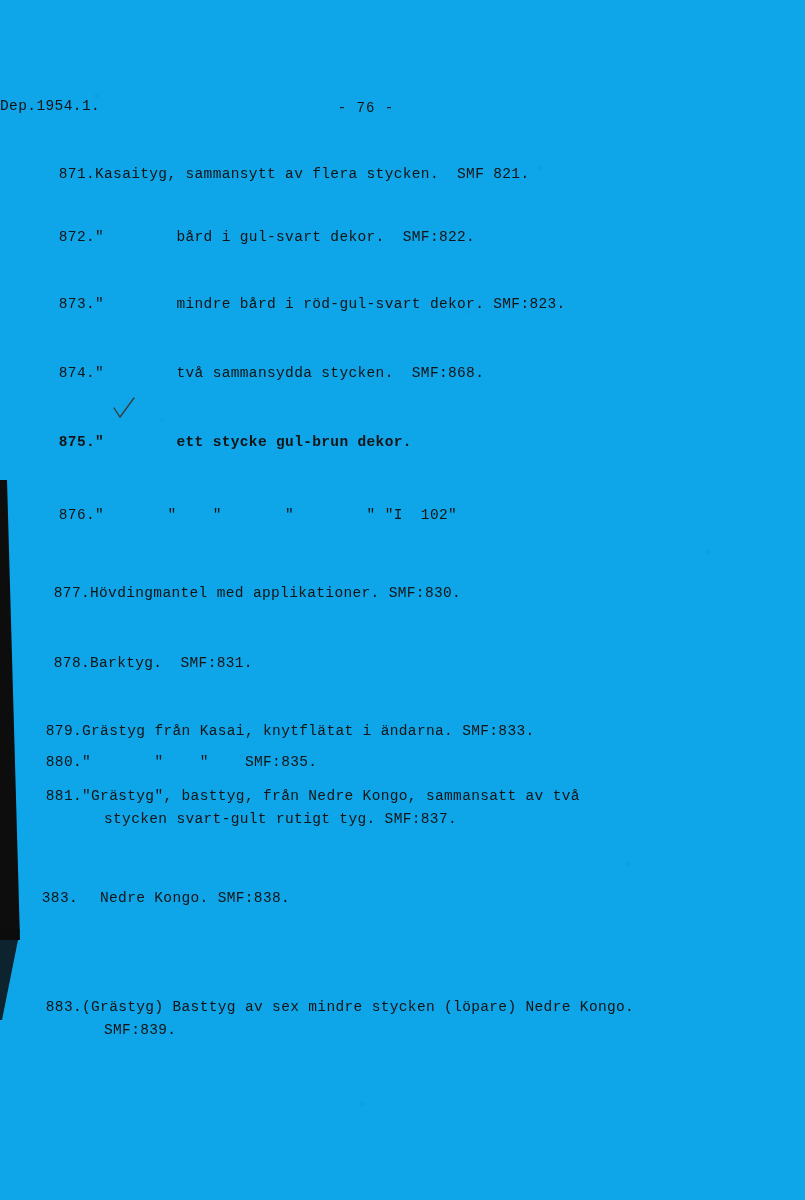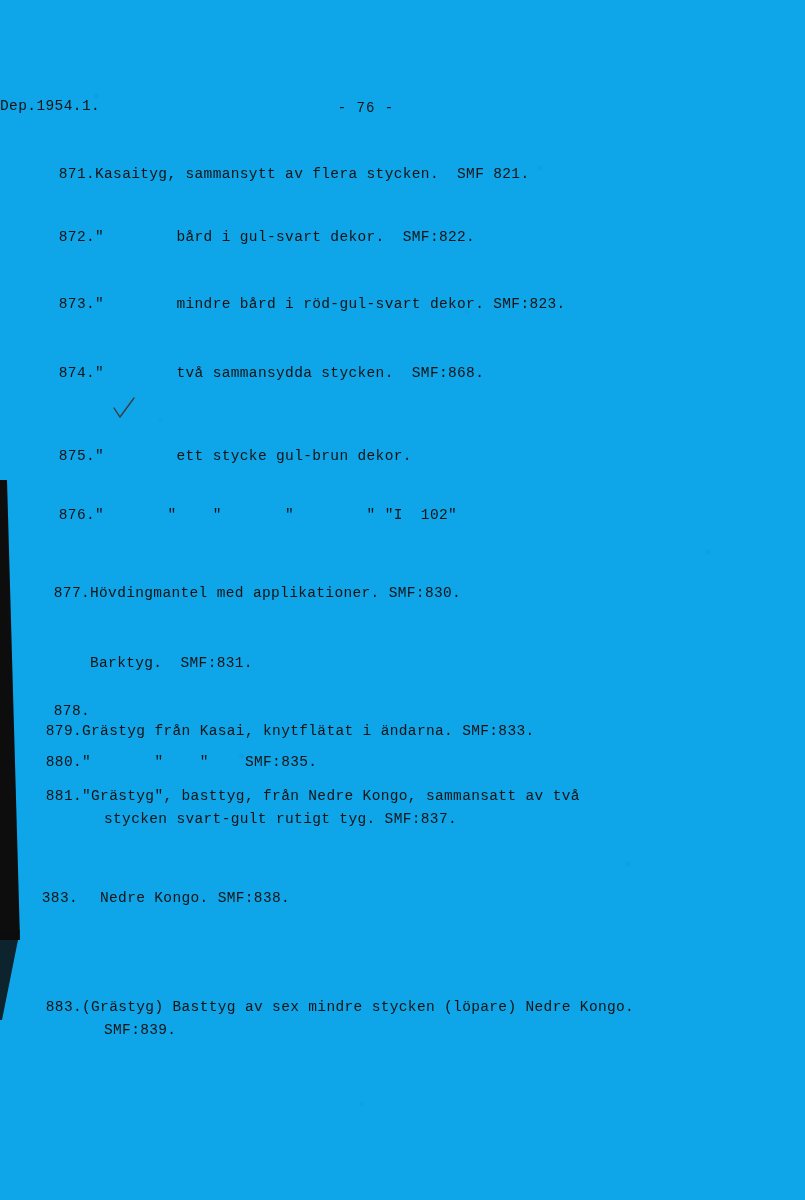--- a/index.html
+++ b/index.html
@@ -141,24 +141,24 @@
   <div class="header">
     <div class="dep-code">Dep.1954.1.</div>
     <div class="page-number">- 76 -</div>
   </div>
 
   <div class="entries" id="entries">
       <div class="entry" style="position: absolute; top: 0px; left: 95px;"><span class="num" style="left: -76px;">871.</span><span class="body">Kasaityg, sammansytt av flera stycken.  SMF 821.</span></div>
       <div class="entry" style="position: absolute; top: 63px; left: 95px;"><span class="num" style="left: -76px;">872.</span><span class="body">"        bård i gul-svart dekor.  SMF:822.</span></div>
       <div class="entry" style="position: absolute; top: 130px; left: 95px;"><span class="num" style="left: -76px;">873.</span><span class="body">"        mindre bård i röd-gul-svart dekor. SMF:823.</span></div>
       <div class="entry" style="position: absolute; top: 199px; left: 95px;"><span class="num" style="left: -76px;">874.</span><span class="body">"        två sammansydda stycken.  SMF:868.</span></div>
-      <div class="entry" style="position: absolute; top: 282px; left: 95px;"><span class="num" style="left: -76px;">875.</span><span class="body">"        ett stycke gul-brun dekor.</span></div>
+      <div class="entry" style="position: absolute; top: 268px; left: 95px; font-weight: bold;"><span class="num" style="left: -76px;">875.</span><span class="body">"        ett stycke gul-brun dekor.</span></div>
       <div class="entry" style="position: absolute; top: 341px; left: 95px;"><span class="num" style="left: -76px;">876.</span><span class="body">"       "    "       "        " "I  102"</span></div>
       <div class="entry" style="position: absolute; top: 419px; left: 90px;"><span class="num" style="left: -76px;">877.</span><span class="body">Hövdingmantel med applikationer. SMF:830.</span></div>
-      <div class="entry" style="position: absolute; top: 489px; left: 90px;"><span class="num" style="left: -76px; margin-top: 48px;">878.</span><span class="body">Barktyg.  SMF:831.</span></div>
+      <div class="entry" style="position: absolute; top: 489px; left: 90px;"><span class="num" style="left: -76px;">878.</span><span class="body">Barktyg.  SMF:831.</span></div>
       <div class="entry" style="position: absolute; top: 557px; left: 82px;"><span class="num" style="left: -76px;">879.</span><span class="body">Grästyg från Kasai, knytflätat i ändarna. SMF:833.</span></div>
       <div class="entry" style="position: absolute; top: 588px; left: 82px;"><span class="num" style="left: -76px;">880.</span><span class="body">"       "    "    SMF:835.</span></div>
       <div class="entry" style="position: absolute; top: 622px; left: 82px;"><span class="num" style="left: -76px;">881.</span><span class="body">"Grästyg", basttyg, från Nedre Kongo, sammansatt av två</span><span class="cont" style="padding-left: 22px;">stycken svart-gult rutigt tyg. SMF:837.</span></div>
       <div class="entry" style="position: absolute; top: 724px; left: 78px;"><span class="num" style="left: -76px;">383.</span><span class="cont" style="padding-left: 22px;">Nedre Kongo. SMF:838.</span></div>
       <div class="entry" style="position: absolute; top: 833px; left: 82px;"><span class="num" style="left: -76px;">883.</span><span class="body">(Grästyg) Basttyg av sex mindre stycken (löpare) Nedre Kongo.</span><span class="cont" style="padding-left: 22px;">SMF:839.</span></div>
     </div>
 
   <div class="pencil-check">
     <svg width="24" height="26" viewBox="0 0 24 26">
       <path d="M1 11 L7 20 L21 1" stroke="#3a3a3a" stroke-width="1.3" fill="none" stroke-linecap="round"></path>

